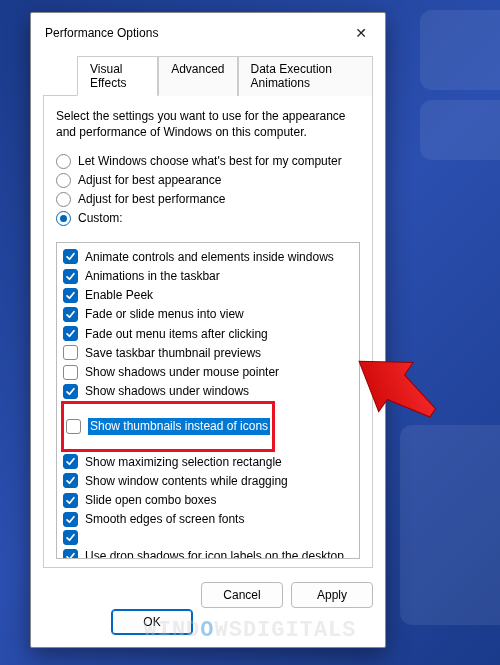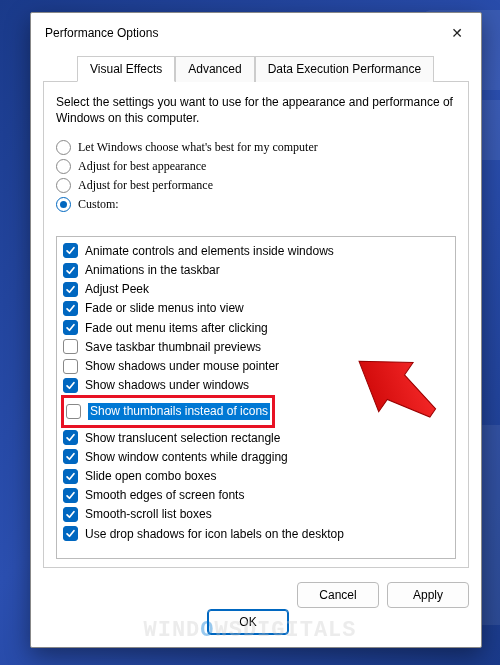--- a/index.html
+++ b/index.html
@@ -17,21 +17,21 @@
   
   .bg-shape { position:absolute; border-radius:12px; background:rgba(255,255,255,0.08); }
   .bg1 { right:-40px; top:10px; width:120px; height:80px; }
   .bg2 { right:-40px; top:100px; width:120px; height:60px; }
   .bg3 { right:-40px; bottom:40px; width:140px; height:200px; }
 
   .dialog {
     position: absolute;
     top: 12px;
     left: 30px;
-    width: 452px;
+    width: 356px;
     height: 636px;
     background: #fff;
     border: 1px solid #888;
     border-radius: 2px;
     box-shadow: 0 8px 24px rgba(0,0,0,0.4);
     display: flex;
     flex-direction: column;
   }
   .titlebar {
     display:flex; align-items:center; justify-content:space-between;
@@ -55,47 +55,47 @@
   .tabpanel {
     flex:1;
     margin: 0 12px 8px 12px;
     border:1px solid #ccc;
     padding: 12px 12px 8px 12px;
     background:#fff;
     display:flex; flex-direction:column;
     overflow:hidden;
   }
   .desc { font-size:12px; line-height:1.35; margin-bottom:10px; }
-  .radio-row { display:flex; align-items:center; gap:7px; margin:4px 0; font-size:12px;font-family:Liberation Serif, serif;}
+  .radio-row { display:flex; gap:7px; margin:4px 0; font-size:12px;}
   .radio {
     width:15px; height:15px; border:1px solid #888; border-radius:50%; background:#fff;
     display:flex; align-items:center; justify-content:center; flex:none;
   }
   .radio.checked { border-color:#0067c0; }
   .radio.checked::after{ content:""; width:7px; height:7px; background:#0067c0; border-radius:50%; }
   .listbox {
-    margin-top:20px;
+    margin-top:12px;
     border:1px solid #bbb;
     flex:1;
     overflow-y:auto;
     padding:4px 2px;
     background:#fff;
   }
   .chk-row { display:flex; align-items:center; gap:7px; padding:1.5px 4px; font-size:12px; line-height:1.35;}
   .chk {
     width:15px; height:15px; border:1px solid #888; border-radius:3px; background:#fff; flex:none;
     display:flex; align-items:center; justify-content:center;
   }
   .chk.checked { background:#0067c0; border-color:#0067c0; }
   .chk.checked svg { display:block; }
   .chk svg { display:none; }
   .chk-label { white-space:nowrap; }
   .chk-label.selected { background:#0078d4; color:#fff; padding:0 2px; outline:1px dotted #fff; }
   .highlight-box {
-    border:3px solid #e81123; padding:5px 2px; margin:-1px -2px;
+    border:3px solid #e81123; padding:14px 2px; margin:-1px -2px;
     display:flex; align-items:center; gap:7px;
   }
   .buttons {
     display:flex; justify-content:flex-end; gap:8px;
     padding: 6px 12px 12px 12px;
   }
   .btn {
     min-width:82px; height:26px; border:1px solid #bbb; border-radius:4px;
     background:#fdfdfd; font-size:12px; cursor:default;
     display:flex; align-items:center; justify-content:center;
@@ -123,21 +123,21 @@
 
 <div class="dialog">
   <div class="titlebar">
     <span>Performance Options</span>
     <span class="close-x">✕</span>
   </div>
 
   <div class="tabstrip">
     <div class="tab active">Visual Effects</div>
     <div class="tab">Advanced</div>
-    <div class="tab">Data Execution Performance</div>
+    <div class="tab">Data Execution Animations</div>
   </div>
 
   <div class="tabpanel">
     <div class="desc">Select the settings you want to use for the appearance and performance of Windows on this computer.</div>
 
     <div id="radios">
         <div class="radio-row">
           <div class="radio"></div>
           <span>Let Windows choose what's best for my computer</span>
         </div>
@@ -171,21 +171,21 @@
             </svg>
           </div>
           <span class="chk-label">Animations in the taskbar</span>
         </div>
         <div class="chk-row">
           <div class="chk checked">
             <svg width="11" height="11" viewBox="0 0 16 16">
               <path d="M3 8.5 L6.5 12 L13 4" stroke="#fff" stroke-width="2.5" fill="none" stroke-linecap="round" stroke-linejoin="round"></path>
             </svg>
           </div>
-          <span class="chk-label">Adjust Peek</span>
+          <span class="chk-label">Enable Peek</span>
         </div>
         <div class="chk-row">
           <div class="chk checked">
             <svg width="11" height="11" viewBox="0 0 16 16">
               <path d="M3 8.5 L6.5 12 L13 4" stroke="#fff" stroke-width="2.5" fill="none" stroke-linecap="round" stroke-linejoin="round"></path>
             </svg>
           </div>
           <span class="chk-label">Fade or slide menus into view</span>
         </div>
         <div class="chk-row">
@@ -217,21 +217,21 @@
             <div class="chk"></div>
             <span class="chk-label selected">Show thumbnails instead of icons</span>
           </div>
         </div>
         <div class="chk-row">
           <div class="chk checked">
             <svg width="11" height="11" viewBox="0 0 16 16">
               <path d="M3 8.5 L6.5 12 L13 4" stroke="#fff" stroke-width="2.5" fill="none" stroke-linecap="round" stroke-linejoin="round"></path>
             </svg>
           </div>
-          <span class="chk-label">Show translucent selection rectangle</span>
+          <span class="chk-label">Show maximizing selection rectangle</span>
         </div>
         <div class="chk-row">
           <div class="chk checked">
             <svg width="11" height="11" viewBox="0 0 16 16">
               <path d="M3 8.5 L6.5 12 L13 4" stroke="#fff" stroke-width="2.5" fill="none" stroke-linecap="round" stroke-linejoin="round"></path>
             </svg>
           </div>
           <span class="chk-label">Show window contents while dragging</span>
         </div>
         <div class="chk-row">
@@ -249,21 +249,20 @@
             </svg>
           </div>
           <span class="chk-label">Smooth edges of screen fonts</span>
         </div>
         <div class="chk-row">
           <div class="chk checked">
             <svg width="11" height="11" viewBox="0 0 16 16">
               <path d="M3 8.5 L6.5 12 L13 4" stroke="#fff" stroke-width="2.5" fill="none" stroke-linecap="round" stroke-linejoin="round"></path>
             </svg>
           </div>
-          <span class="chk-label">Smooth-scroll list boxes</span>
         </div>
         <div class="chk-row">
           <div class="chk checked">
             <svg width="11" height="11" viewBox="0 0 16 16">
               <path d="M3 8.5 L6.5 12 L13 4" stroke="#fff" stroke-width="2.5" fill="none" stroke-linecap="round" stroke-linejoin="round"></path>
             </svg>
           </div>
           <span class="chk-label">Use drop shadows for icon labels on the desktop</span>
         </div>
       </div>

